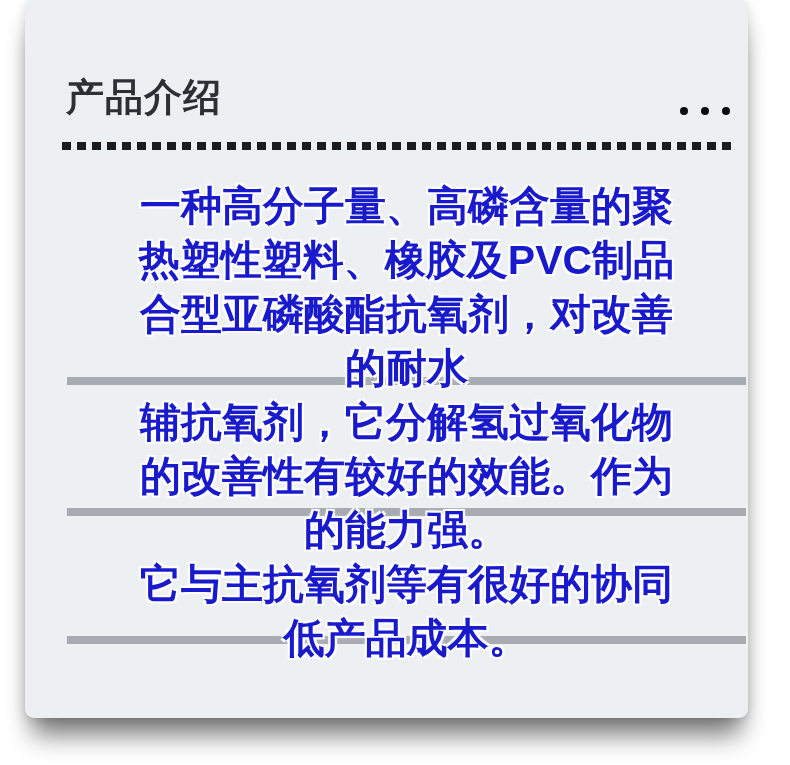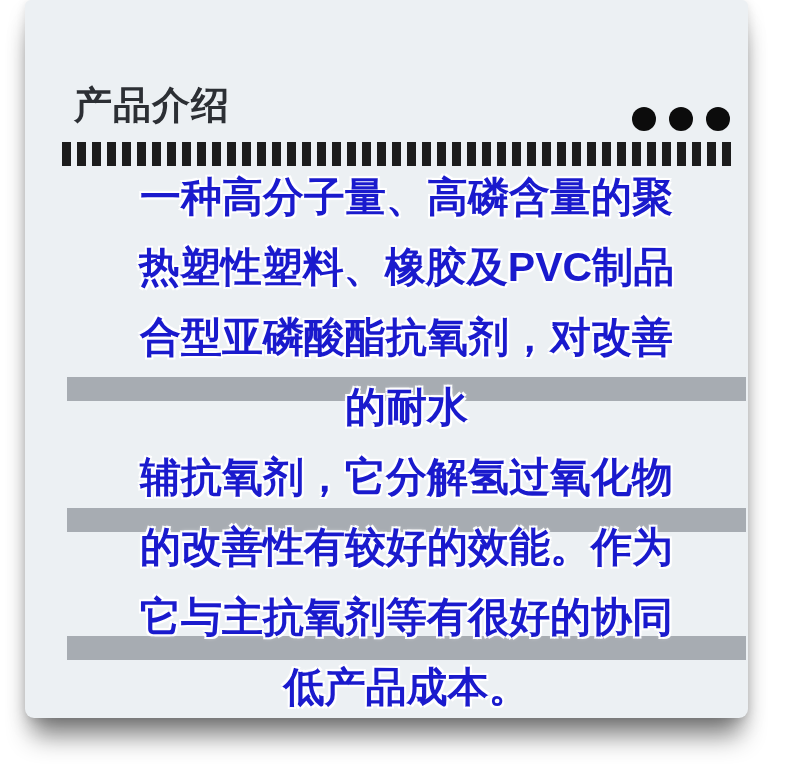--- a/index.html
+++ b/index.html
@@ -1,15 +1,15 @@
 <!DOCTYPE html>
 <html><head>
 <meta charset="utf-8">
 <style>
-  * { margin: 0; padding: 12px; box-sizing: border-box; }
+  * { margin: 0; padding: 4px; box-sizing: border-box; }
   html, body {
     width: 790px; height: 765px;
     background: #ffffff;
     overflow: hidden;
     font-family: "Liberation Sans", "DejaVu Sans", sans-serif;
   }
   .card {
     position: absolute;
     left: 25px; top: 0;
     width: 723px; height: 718px;
@@ -61,21 +61,21 @@
     left: 0; right: 0;
     height: 2px;
     background: #a7acb2;
     z-index: 1;
   }
   .row-divider.d1 { top: 377px; }
   .row-divider.d2 { top: 508px; }
   .row-divider.d3 { top: 636px; }
   .intro-text {
     position: absolute;
-    left: 0; right: 0; top: 150px;
+    left: 0; right: 0; top: 175px;
     text-align: center;
     z-index: 2;
   }
   .intro-line {
     font-size: 41px;
     line-height: 46px;
     font-weight: 700;
     color: #1a1acd;
     white-space: nowrap;
     text-shadow:
@@ -106,18 +106,19 @@
     <div class="row-divider d2"></div>
     <div class="row-divider d3"></div>
 
     <div class="intro-text">
         <div class="intro-line">一种高分子量、高磷含量的聚</div>
         <div class="intro-line">热塑性塑料、橡胶及PVC制品</div>
         <div class="intro-line">合型亚磷酸酯抗氧剂，对改善</div>
         <div class="intro-line">的耐水</div>
         <div class="intro-line">辅抗氧剂，它分解氢过氧化物</div>
         <div class="intro-line">的改善性有较好的效能。作为</div>
+        <div class="intro-line">的能力强。</div>
         <div class="intro-line">它与主抗氧剂等有很好的协同</div>
         <div class="intro-line">低产品成本。</div>
       </div>
   </div>
 
 </div>
 
 </body></html>

